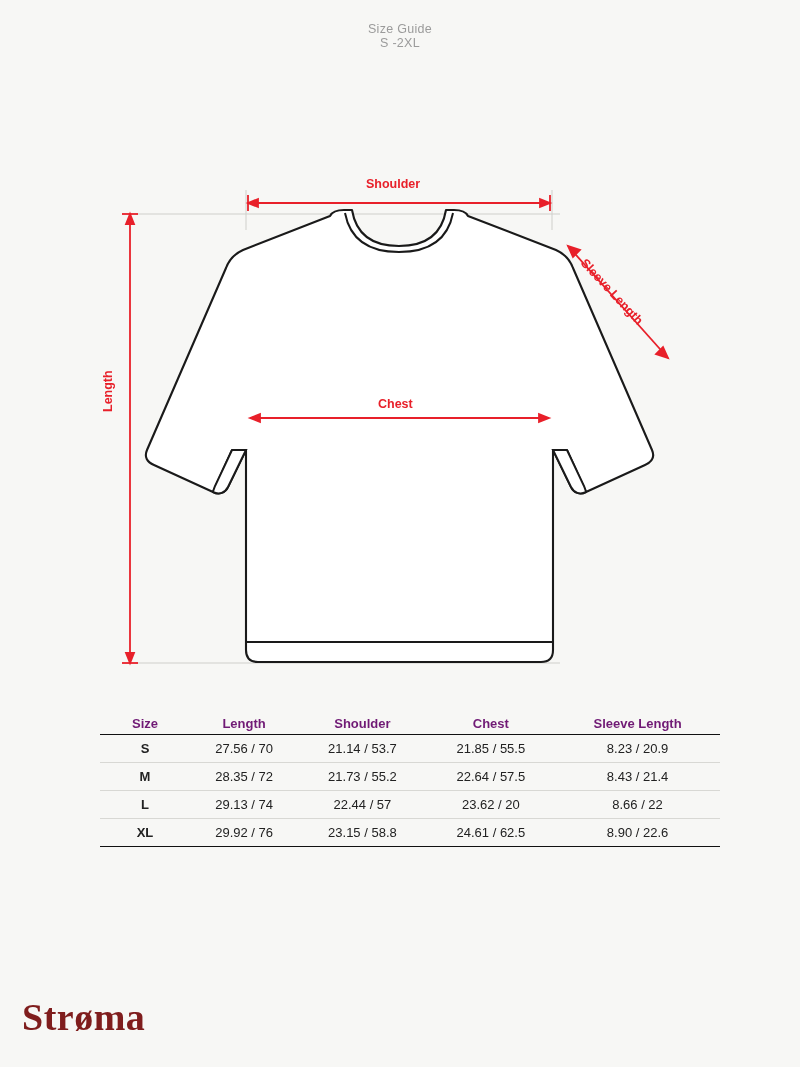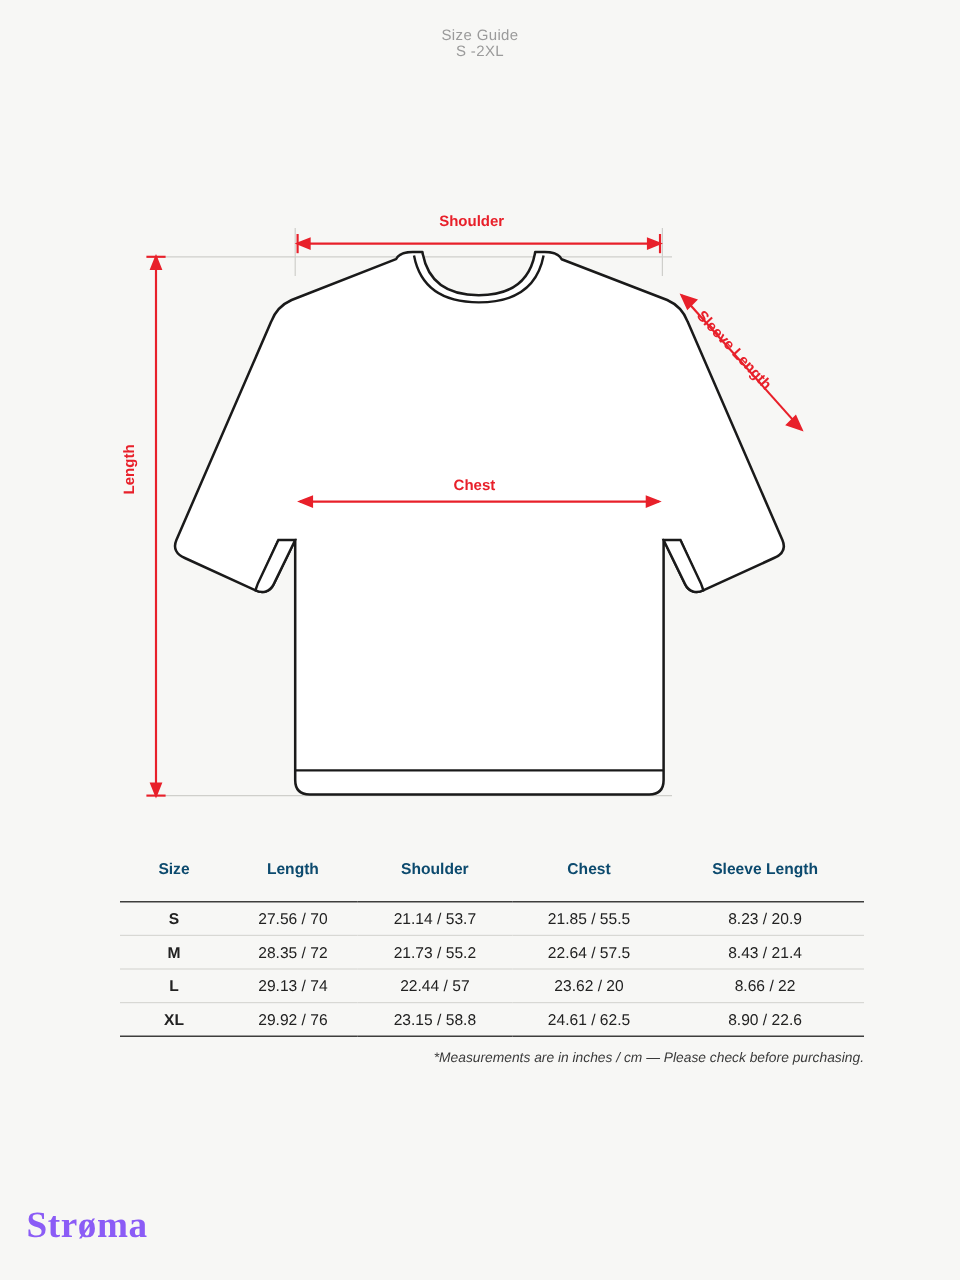--- a/index.html
+++ b/index.html
@@ -70,23 +70,23 @@
     width: 620px;
   }
   table.size-table {
     width: 100%;
     border-collapse: collapse;
     font-size: 13px;
   }
   table.size-table th {
     font-weight: bold;
     font-size: 13px;
-    padding: 4px 0 20px 0;
+    padding: 4px 0 3px 0;
     text-align: center;
-    color: #0c4a6e;
+    color: #701a75;
   }
   table.size-table thead tr {
     border-bottom: 1.5px solid #111;
   }
   table.size-table td {
     text-align: center;
     padding: 6px 0;
     color: #222;
   }
   table.size-table tbody tr {
@@ -107,23 +107,23 @@
     color: #3a3a3a;
   }
 
   
   .brand {
     position: absolute;
     left: 22px;
     bottom: 28px;
     font-family: "Liberation Serif", serif;
     font-weight: bold;
-    font-size: 31px;
+    font-size: 38px;
     letter-spacing: 0.5px;
-    color: #8b5cf6;
+    color: #7f1d1d;
   }
 </style>
 </head>
 <body>
 
 <div class="page-header">
   <span>Size Guide</span>
   <span>S -2XL</span>
 </div>
 
@@ -243,16 +243,15 @@
       </tr>
       <tr>
         <td class="size-col">XL</td>
         <td>29.92 / 76</td>
         <td>23.15 / 58.8</td>
         <td>24.61 / 62.5</td>
         <td>8.90 / 22.6</td>
       </tr>
     </tbody>
   </table>
-  <div class="table-note">*Measurements are in inches / cm — Please check before purchasing.</div>
 </div>
 
 <div class="brand">Strøma</div>
 
 </body></html>

